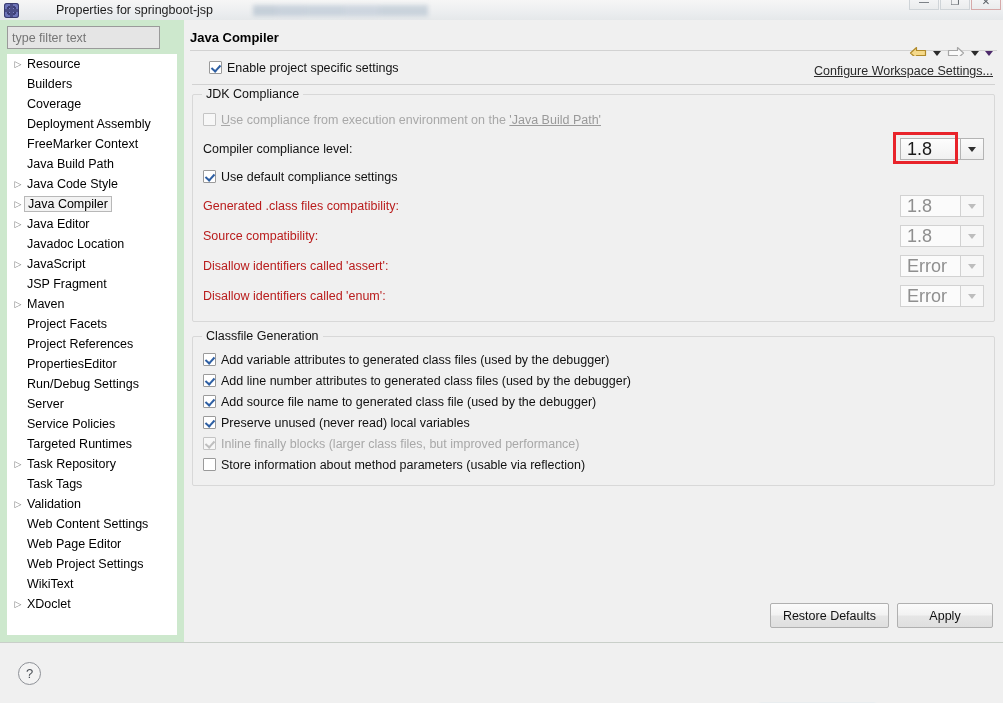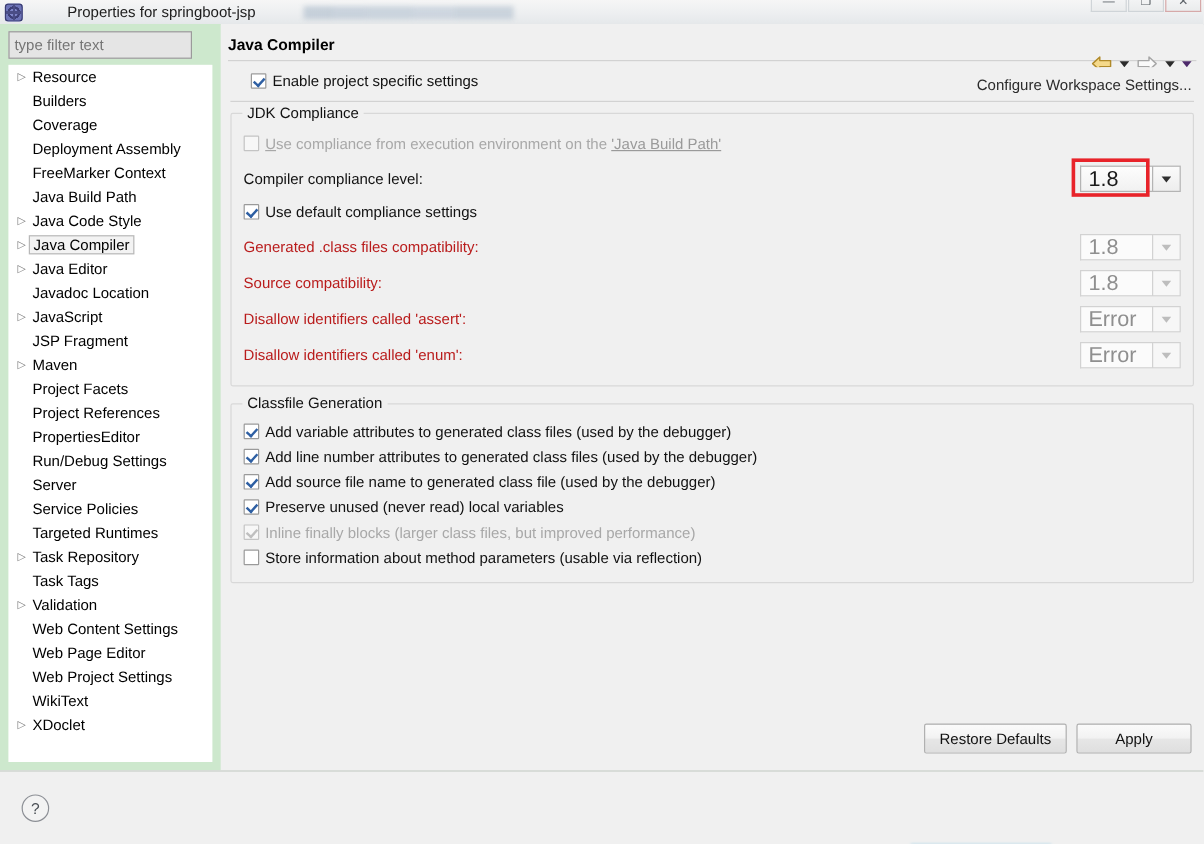--- a/index.html
+++ b/index.html
@@ -128,21 +128,21 @@
   .content {
     position: absolute; left: 6px; top: 36px; width: 807px; height: 580px;
     background: #f0f0f0; box-sizing: border-box;
   }
 
   .row-enable {
     display: flex; align-items: flex-end; justify-content: space-between;
     height: 20px; margin: 2px 4px 0 19px;
   }
   .ws-link {
-    font-size: 12.5px; color: #2b2b2b; 
+    font-size: 12.5px; color: #2b2b2b; text-decoration: underline;
     cursor: pointer; white-space: nowrap;
   }
   .thin-rule {
     margin: 6px 2px 0 2px; height: 1px; background: #d2d2d2;
   }
 
   
   .cb {
     width: 13px; height: 13px; box-sizing: border-box; flex: none;
     border: 1px solid #9a9a9a; background: #ffffff;

